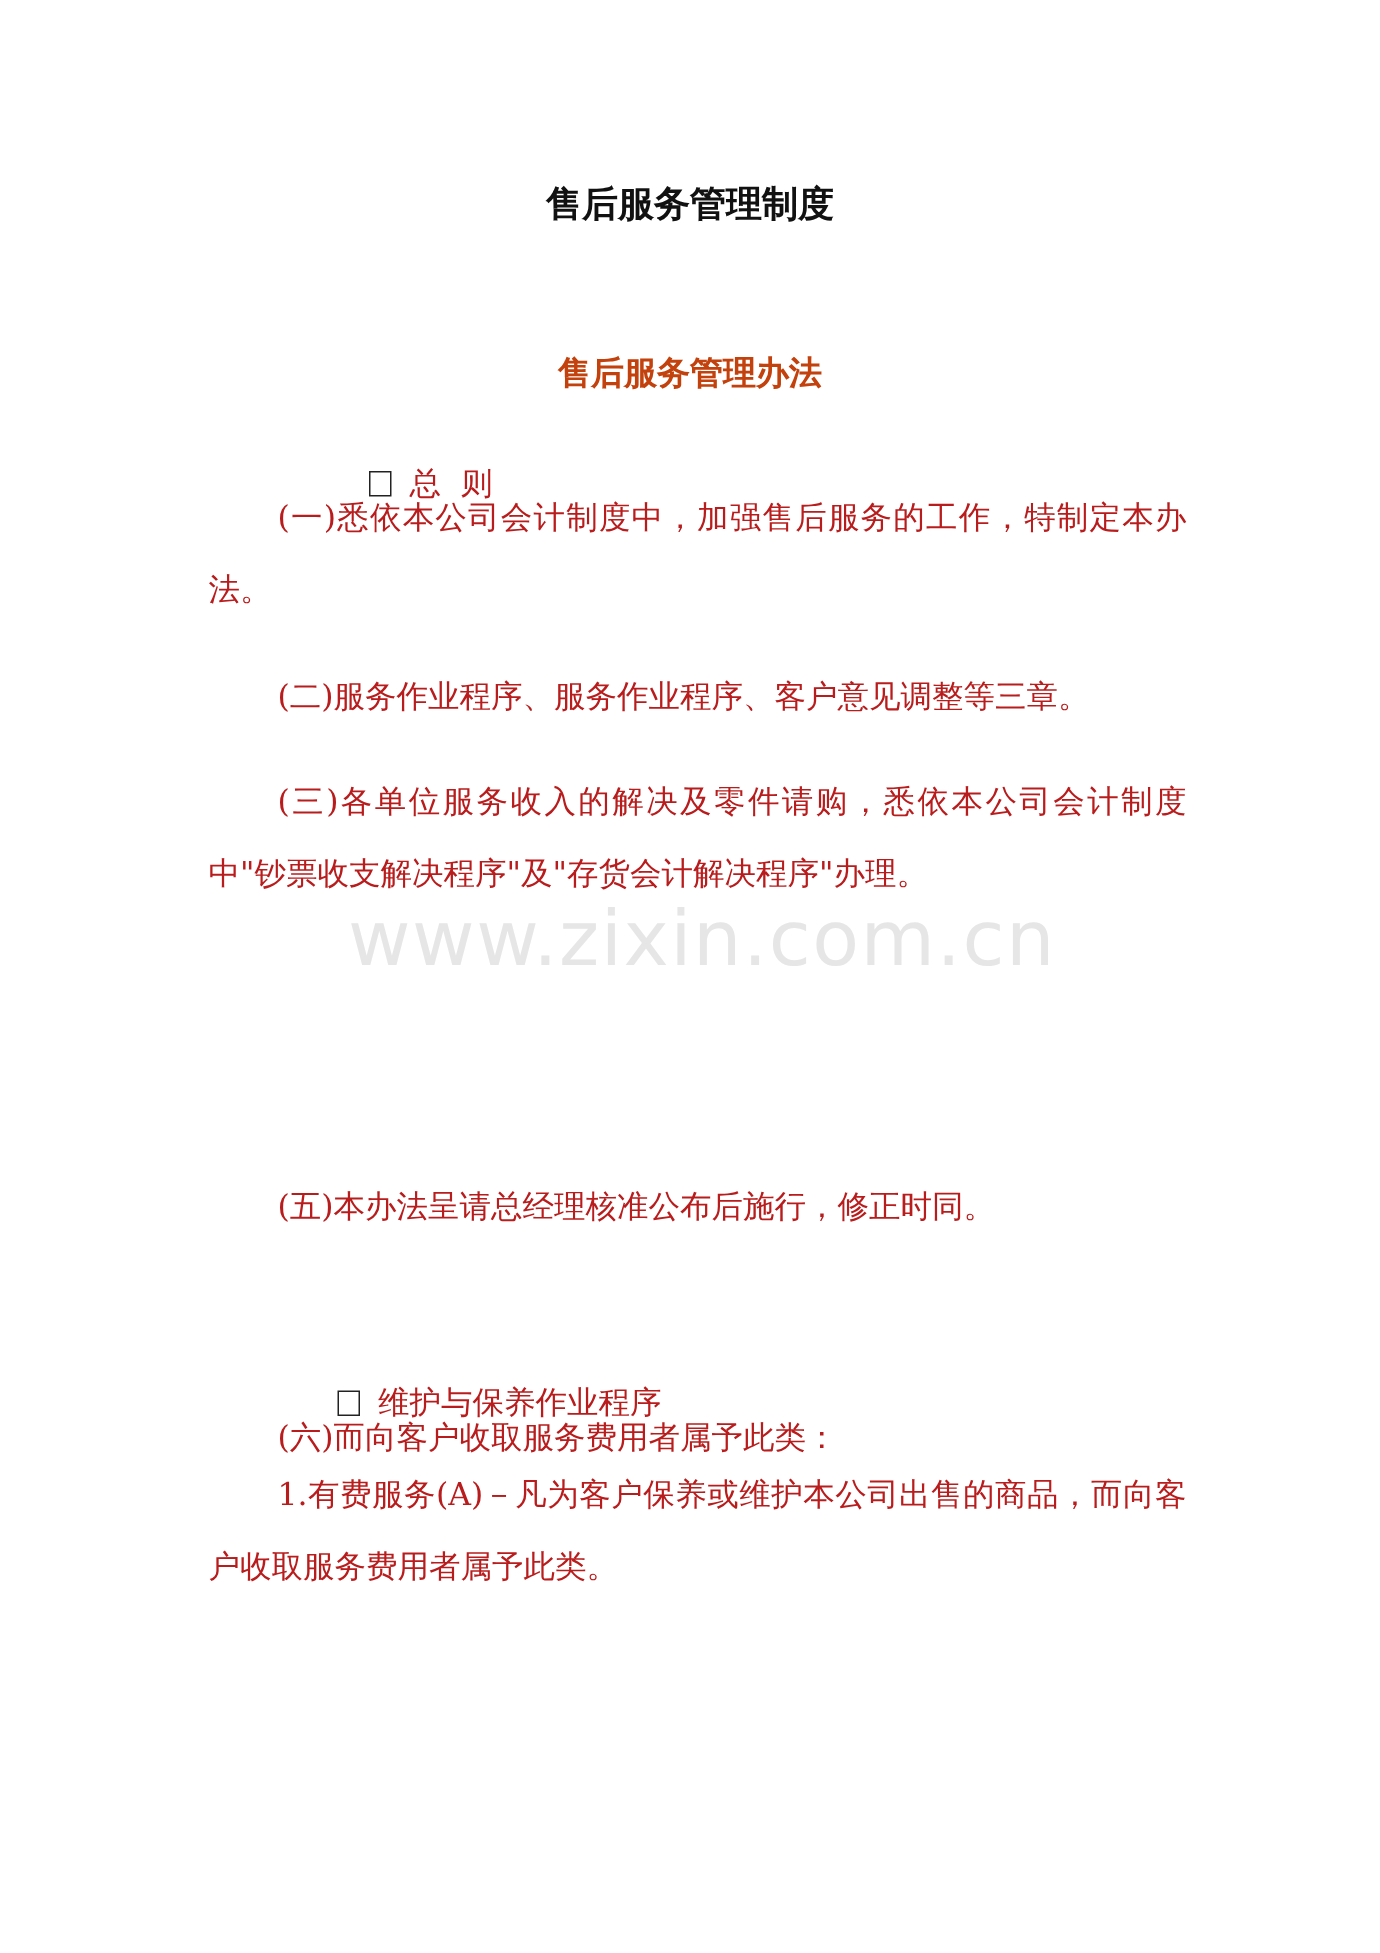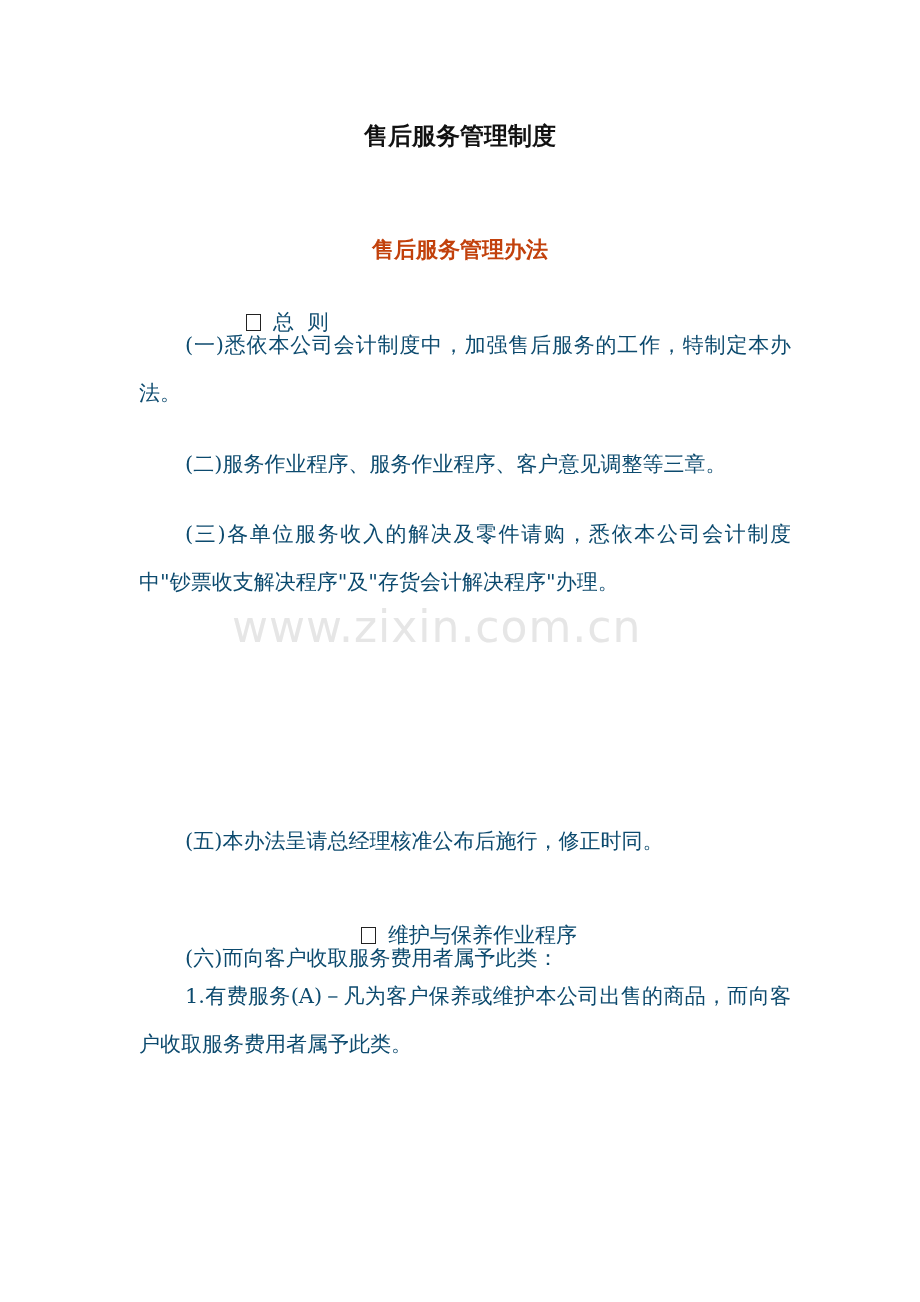--- a/index.html
+++ b/index.html
@@ -45,21 +45,21 @@
       line-height: 34px;
       color: #c2410c;
       margin-top: 43px;
     }
     .body-text {
       position: absolute;
       left: 139px;
       width: 652px;
       font-size: 21px;
       line-height: 48px;
-      color: #0c4a6e;
+      color: #b91c1c;
     }
     .para {
       margin: 0;
       text-indent: 46px;
       text-align: justify;
       text-align-last: left;
     }
     .section-head {
       margin: 0;
       white-space: pre;
@@ -71,21 +71,21 @@
       border: 1.5px solid #222;
       vertical-align: -2px;
       margin-right: 12px;
       box-sizing: border-box;
     }
     .watermark {
       position: absolute;
       left: 232px;
       top: 592px;
       font-family: "DejaVu Sans", "Liberation Sans", sans-serif;
-      font-size: 44px;
+      font-size: 51px;
       line-height: 70px;
       color: #e6e6e6;
       letter-spacing: 1px;
       white-space: nowrap;
       pointer-events: none;
       z-index: 0;
     }
     .abs { position: absolute; z-index: 1; }
   </style>
 </head>
@@ -111,25 +111,25 @@
 
   <div class="abs body-text" style="top:440px;">
     <p class="para">(二)服务作业程序、服务作业程序、客户意见调整等三章。</p>
   </div>
 
   <div class="abs body-text" style="top:510px;">
     <p class="para">(三)各单位服务收入的解决及零件请购，悉依本公司会计制度中"钞票收支解决程序"及"存货会计解决程序"办理。</p>
   </div>
 
 
-  <div class="abs body-text" style="top:817px;">
+  <div class="abs body-text" style="top:780px;">
     <p class="para">(五)本办法呈请总经理核准公布后施行，修正时同。</p>
   </div>
 
-  <div class="abs body-text" style="left:199px; top:863px; width:500px;text-align:center;">
+  <div class="abs body-text" style="left:185px; top:863px; width:500px;">
     <p class="section-head">
       <span class="box"></span><span>维护与保养作业程序</span>
     </p>
   </div>
 
   <div class="abs body-text" style="top:934px;">
     <p class="para">(六)而向客户收取服务费用者属予此类：</p>
   </div>
 
   <div class="abs body-text" style="top:972px;">

